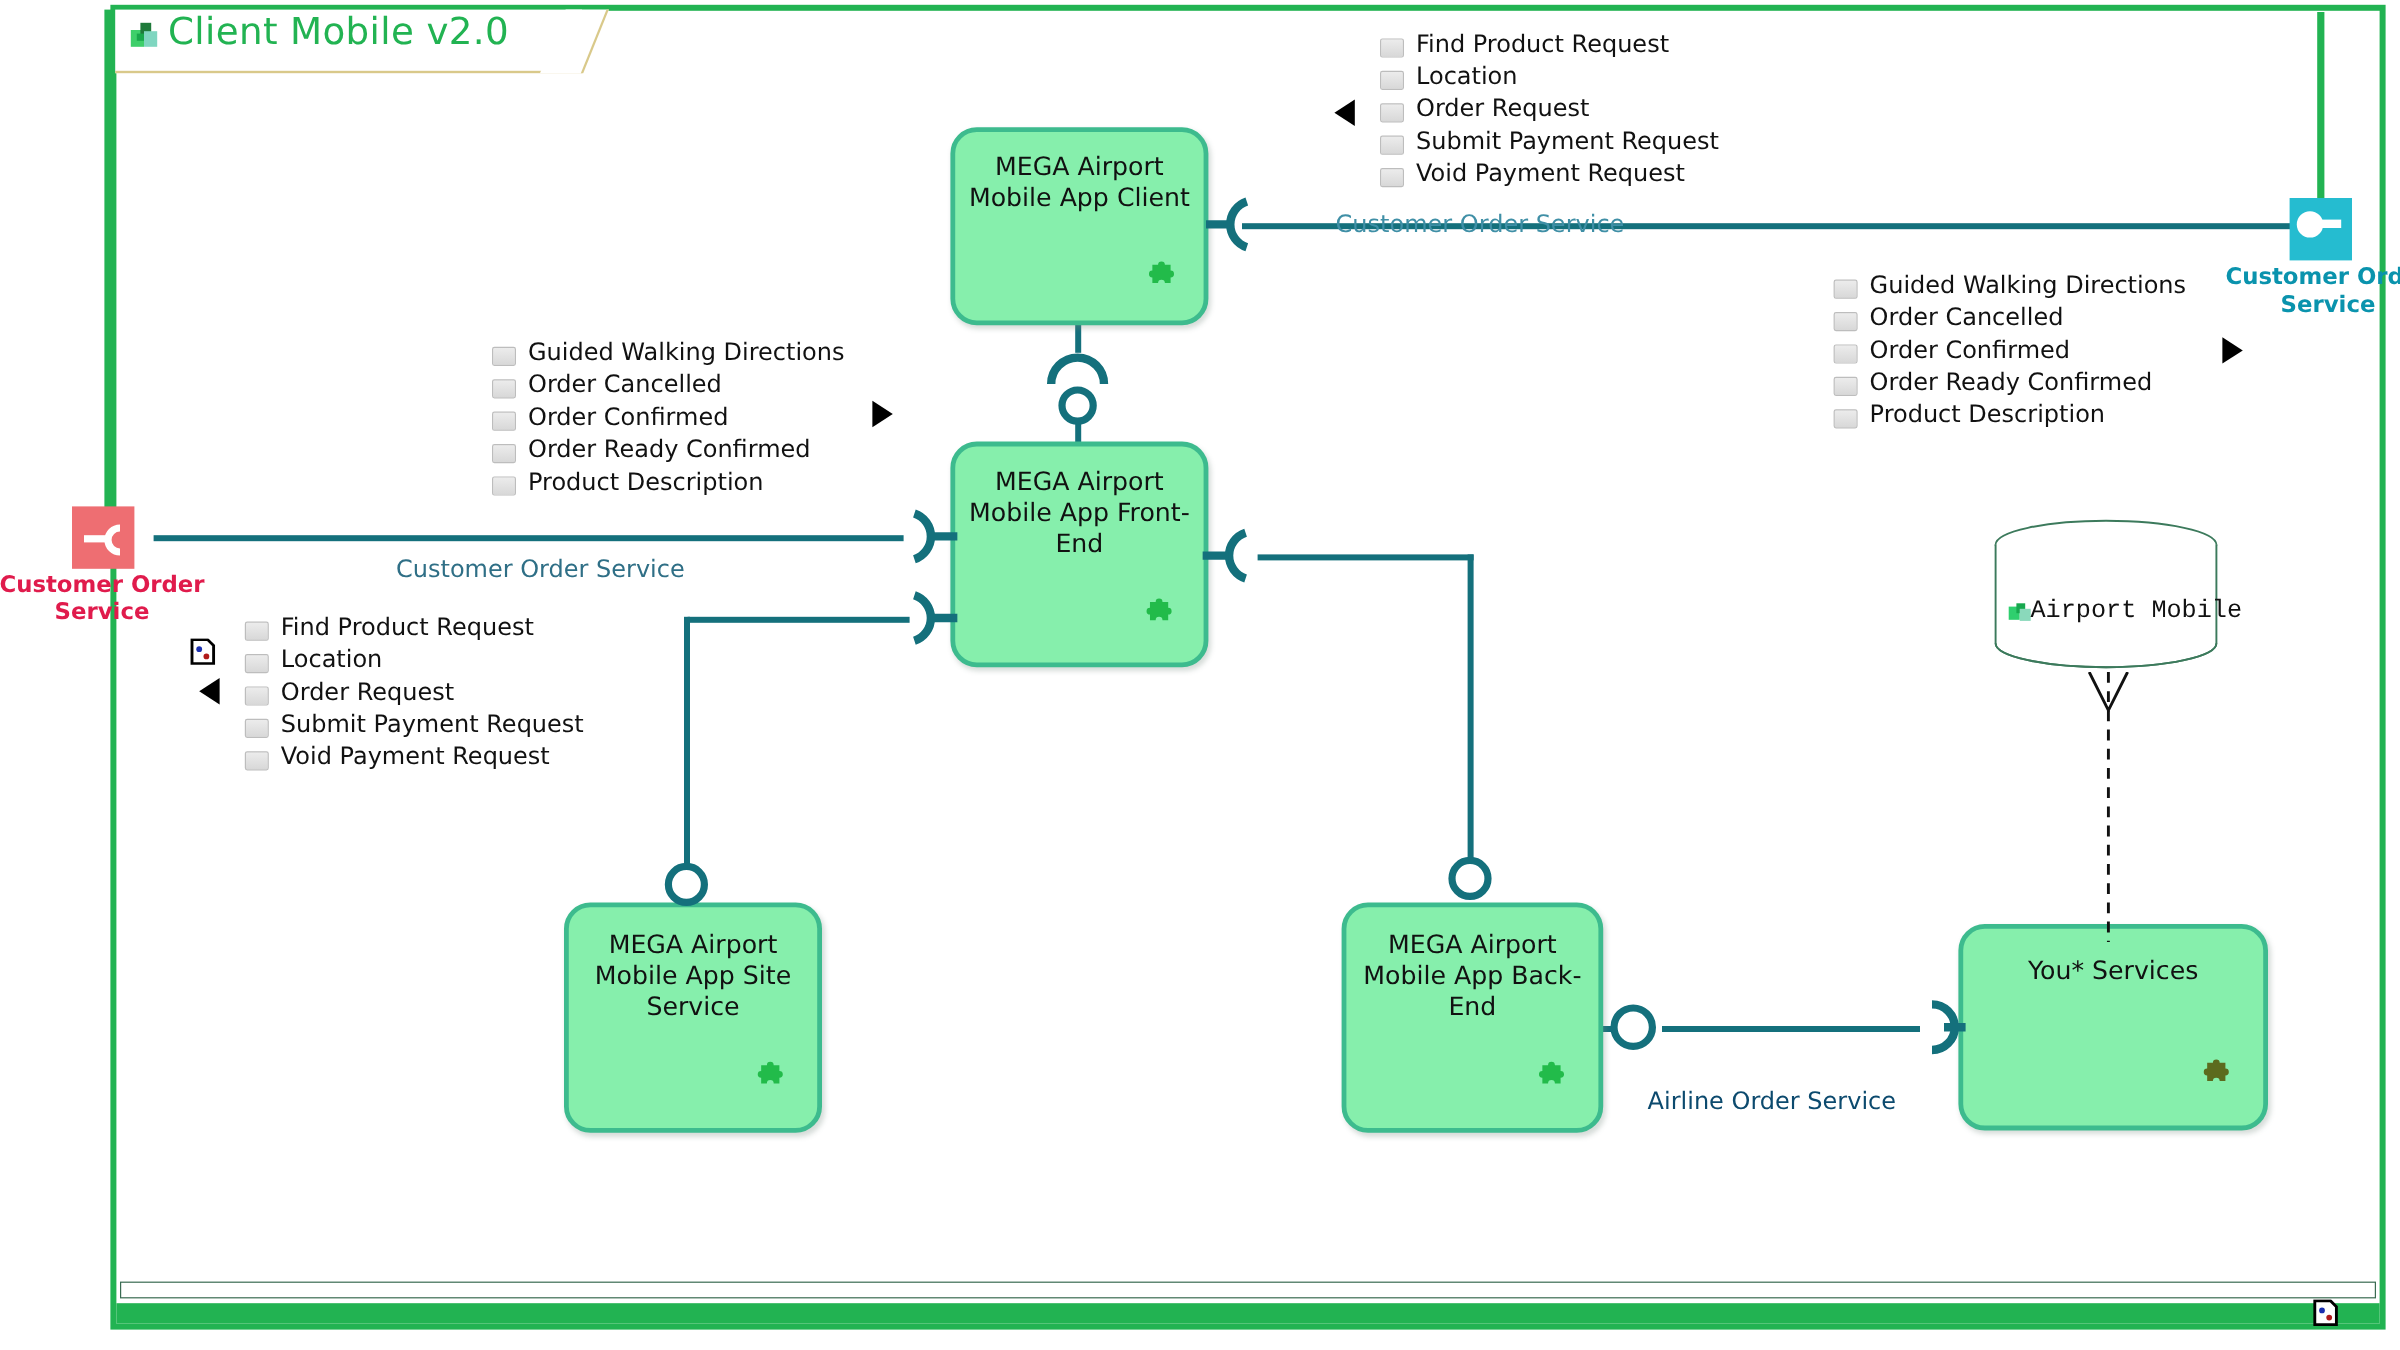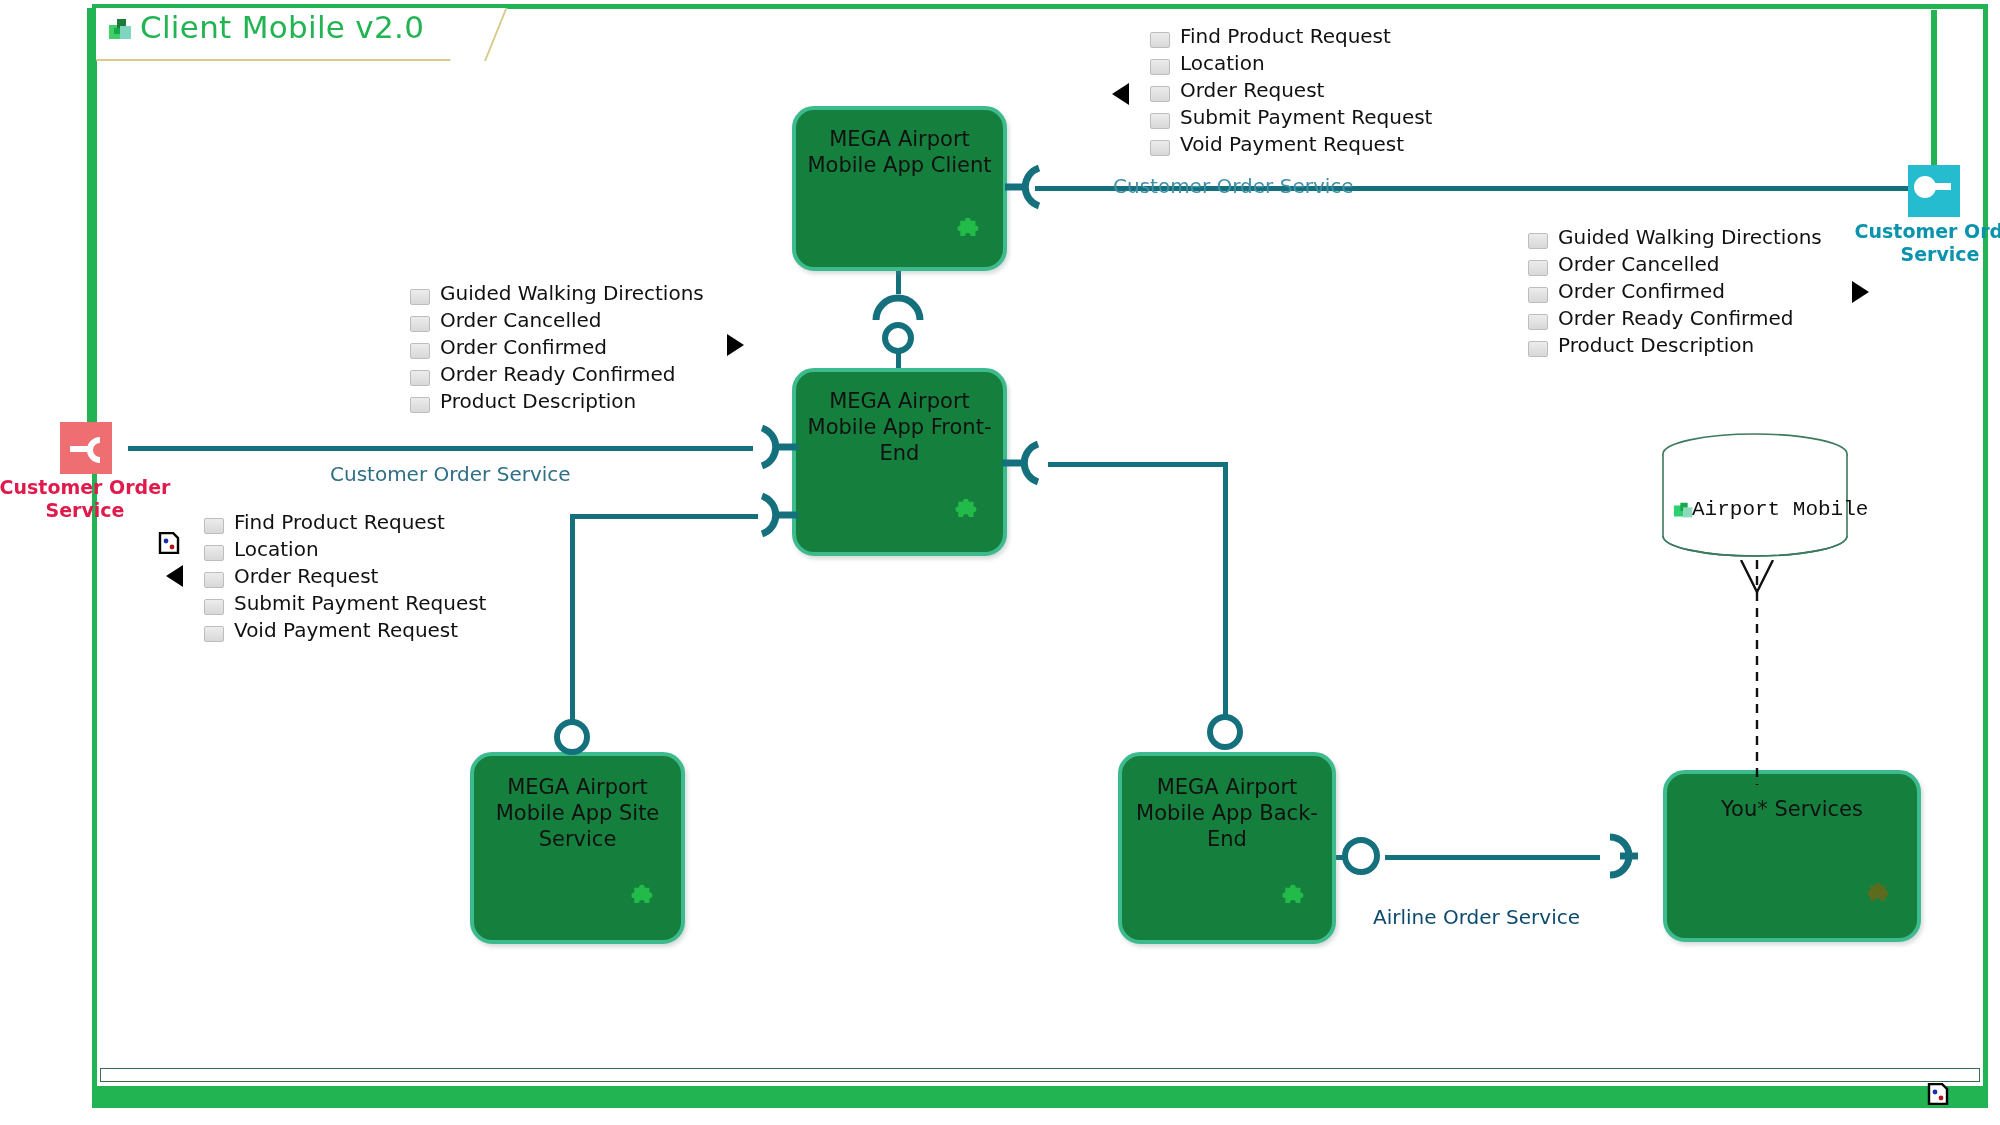--- a/index.html
+++ b/index.html
@@ -83,21 +83,21 @@
     position: absolute;
     left: 108px;
     top: 16px;
     width: 24px;
     height: 24px;
   }
 
   
   .comp {
     position: absolute;
-    background: #15803d;
+    background: #86efac;
     border: 4px solid #3dbb8e;
     border-radius: 22px;
     box-sizing: border-box;
     box-shadow: 2px 3px 4px rgba(120,140,130,0.30);
   }
   .comp-label {
     position: absolute;
     left: 10px;
     right: 10px;
     text-align: center;
@@ -334,21 +334,21 @@
     <svg width="40" height="40" viewBox="0 0 40 40">
       <circle cx="20" cy="20" r="15" stroke="#14707c" stroke-width="6" fill="#ffffff"></circle>
     </svg>
   </div>
   <div class="lolli" style="left:1340px; top:835px;">
     <svg width="42" height="42" viewBox="0 0 42 42">
       <circle cx="21" cy="21" r="16" stroke="#14707c" stroke-width="6" fill="#ffffff"></circle>
     </svg>
   </div>
 
-  <div class="comp" style="left:1632px; top:770px; width:258px; height:172px;margin-left:31px;">
+  <div class="comp" style="left:1632px; top:770px; width:258px; height:172px;">
     <div class="comp-label" style="top:22px;">You* Services</div>
     <div class="puzzle" style="right:22px; bottom:20px;">
       <svg viewBox="0 0 40 40" width="38" height="38">
         <path fill="#5c6b1e" d="M14 6h5a3 3 0 1 1 6 0h5v5a3 3 0 1 1 0 6v5h-5a3 3 0 1 0-6 0h-5v-5a3 3 0 1 1 0-6V6z"></path>
       </svg>
     </div>
   </div>
   <div class="lolli" style="left:1598px; top:832px;">
     <svg width="44" height="48" viewBox="0 0 44 48">
       <path d="M12 5 A19 19 0 0 1 12 43" stroke="#14707c" stroke-width="7" fill="none"></path>

